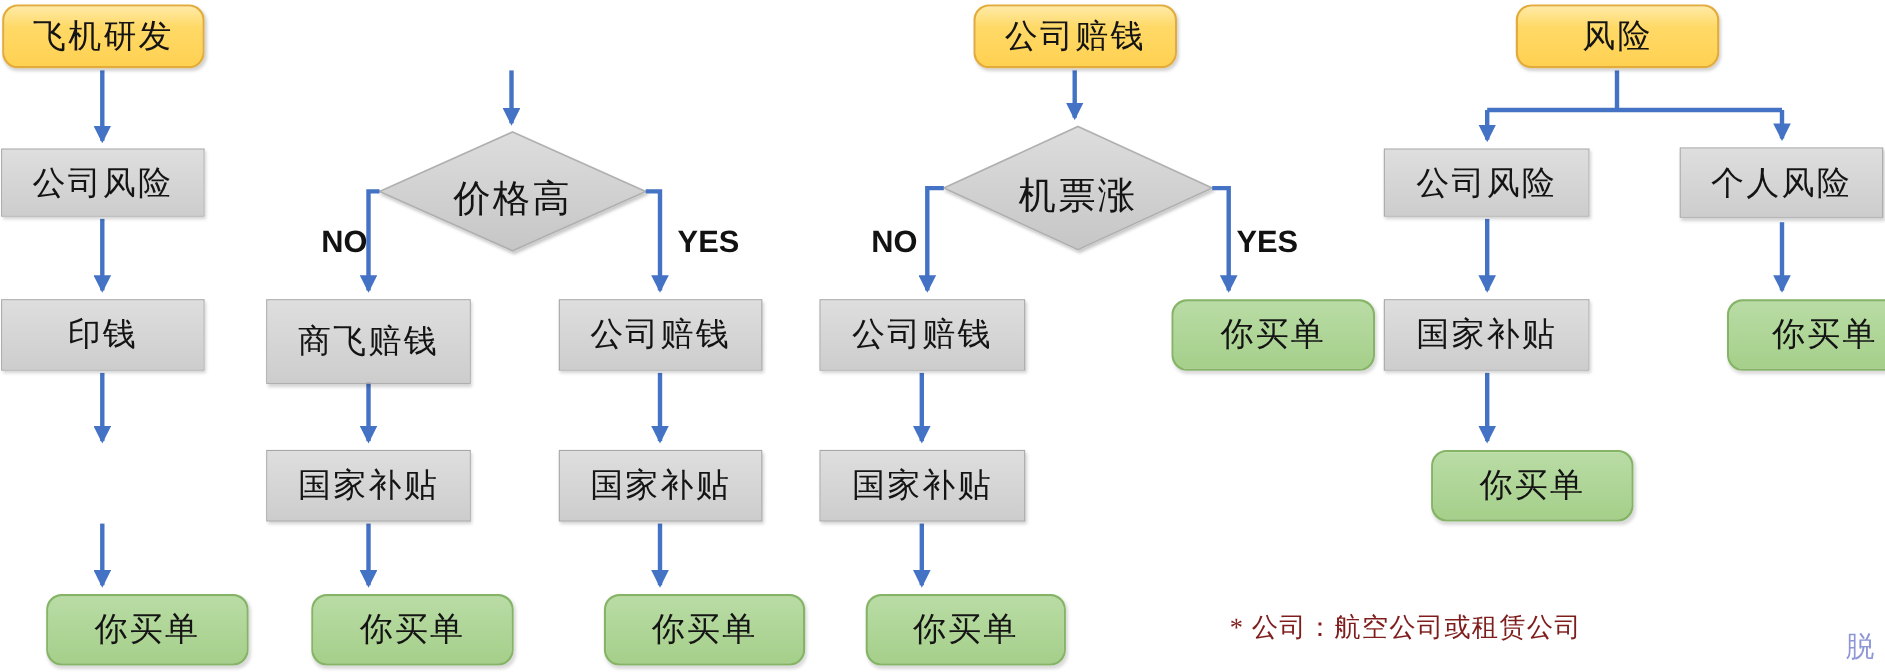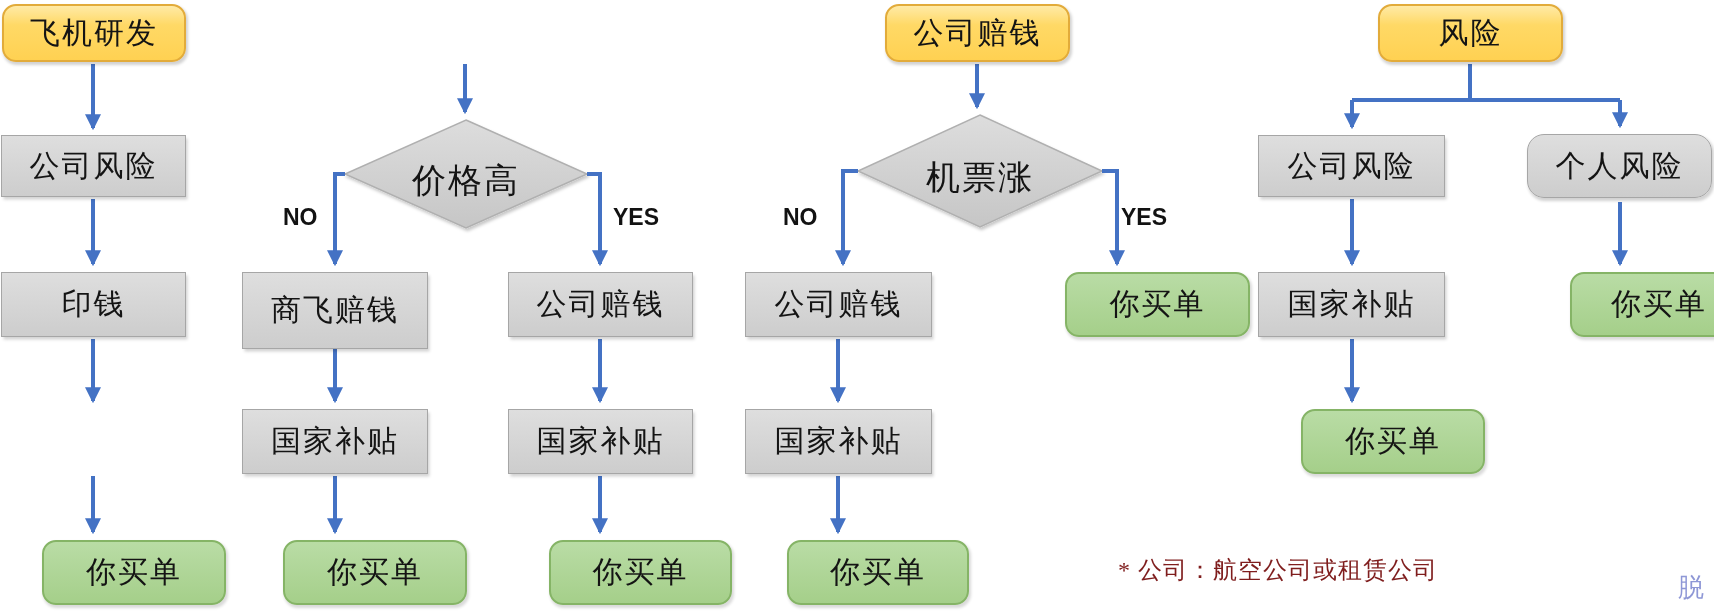--- a/index.html
+++ b/index.html
@@ -27,23 +27,23 @@
     background:linear-gradient(180deg,#b9dca5 0%,#a5cf8a 100%);
     border:2px solid #85b466; border-radius:14px;
     box-shadow:1.5px 2.5px 3px rgba(0,0,0,.15);
     margin-left:40px;
   }
   .diamond-label {
     position:absolute; text-align:center; font-size:34px; color:#141414;
     letter-spacing:2px;
   }
   .branch-label {
-    position:absolute; text-align:left;
+    position:absolute; text-align:center;
     font-family:"Liberation Sans","DejaVu Sans",sans-serif;
-    font-weight:600; font-size:23px; color:#121212;
+    font-weight:600; font-size:28px; color:#121212;
   }
   .footnote {
     position:absolute; left:1118px; top:554px; font-size:24px; color:#7f1d1d;
     letter-spacing:1px; white-space:nowrap;
   }
   .watermark {
     position:absolute; left:1678px; top:570px; font-size:26px; color:#8e97d6;
   }
 </style>
 </head>
@@ -115,19 +115,19 @@
   <div class="branch-label" style="left:1121px; top:204px; width:62px;">YES</div>
   <div class="node gray" style="left:745px; top:272px; width:187px; height:65px;">公司赔钱</div>
   <div class="node gray" style="left:745px; top:409px; width:187px; height:65px;">国家补贴</div>
   <div class="node green" style="left:747px; top:540px; width:182px; height:65px;">你买单</div>
   <div class="node green" style="left:1025px; top:272px; width:185px; height:65px;">你买单</div>
 
   <div class="node yellow" style="left:1378px; top:4px; width:185px; height:58px;">风险</div>
   <div class="node gray" style="left:1258px; top:135px; width:187px; height:62px;">公司风险</div>
   <div class="node gray" style="left:1258px; top:272px; width:187px; height:65px;">国家补贴</div>
   <div class="node green" style="left:1261px; top:409px; width:184px; height:65px;">你买单</div>
-  <div class="node gray" style="left:1527px; top:134px; width:185px; height:64px;border-radius:17px;">个人风险</div>
+  <div class="node gray" style="left:1527px; top:134px; width:185px; height:64px;">个人风险</div>
   <div class="node green" style="left:1530px; top:272px; width:178px; height:65px;">你买单</div>
 
   <div class="footnote">* 公司：航空公司或租赁公司</div>
   <div class="watermark">脱</div>
 
 </div>
 
 </body></html>

